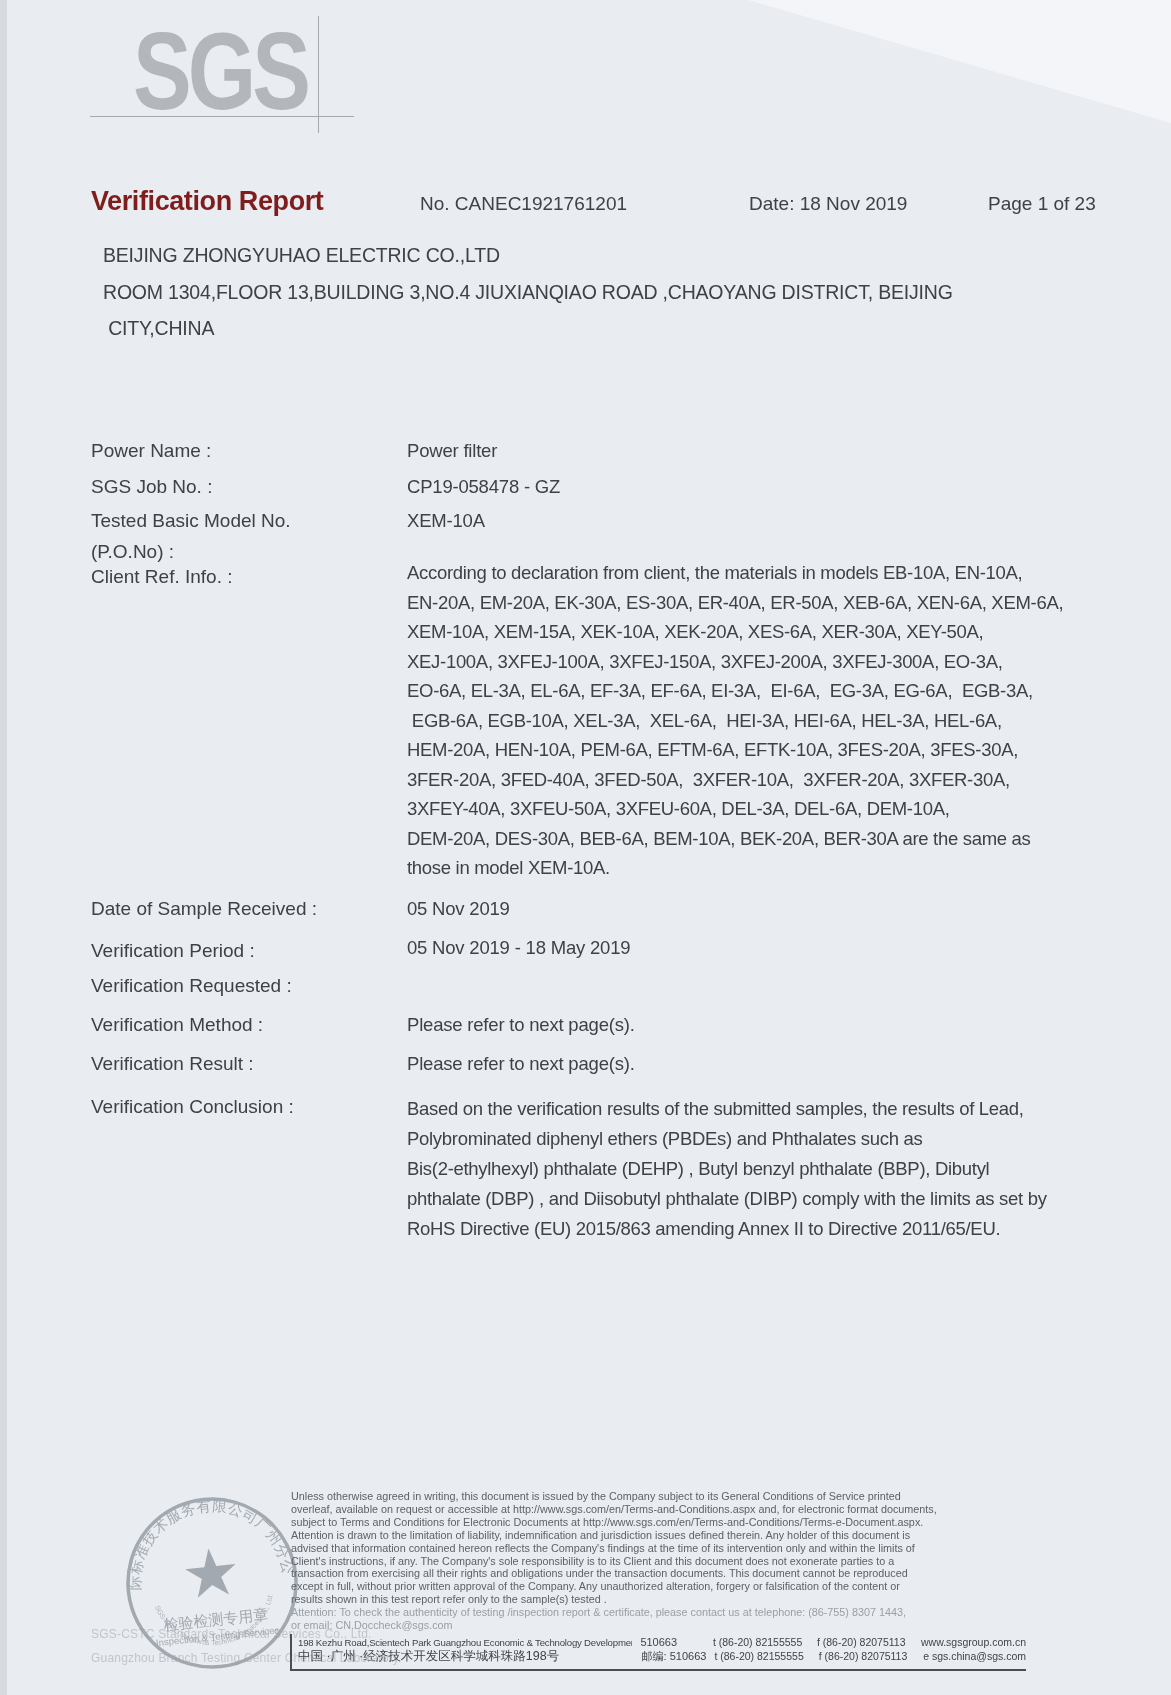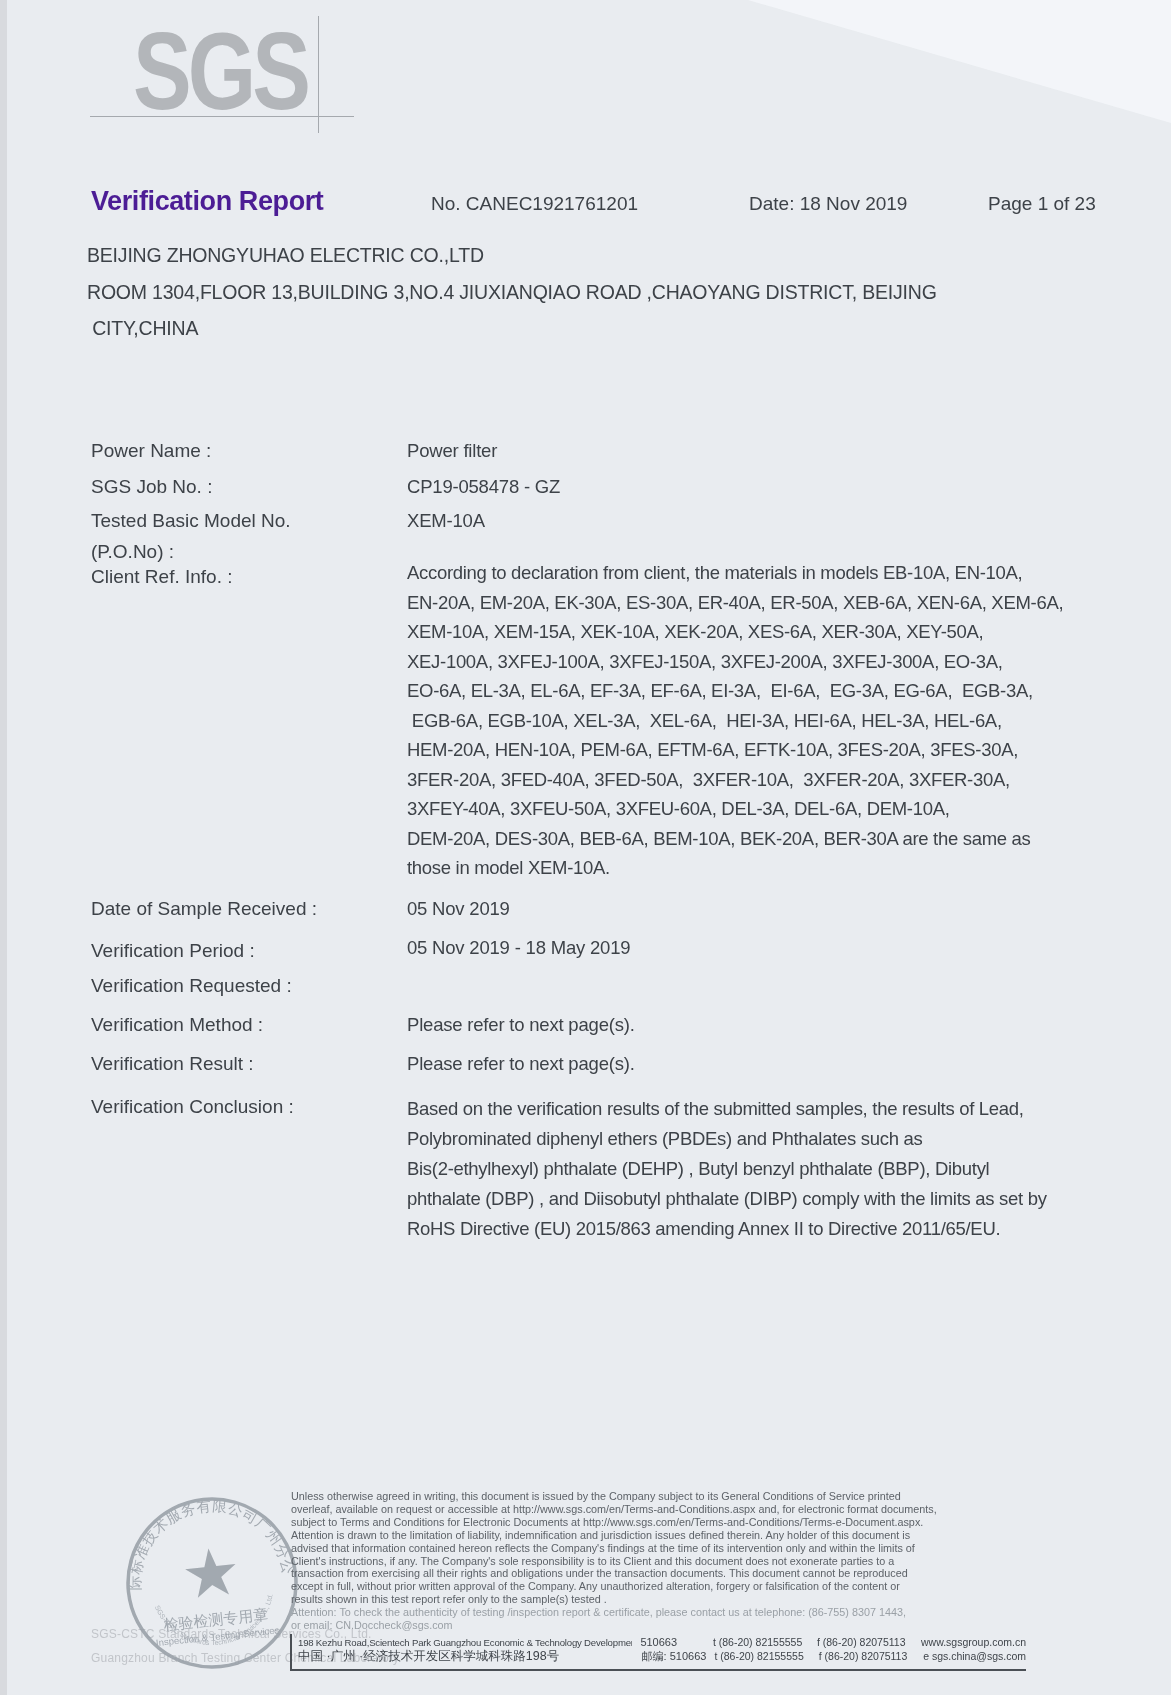--- a/index.html
+++ b/index.html
@@ -13,25 +13,25 @@
   }
   
   .logo{
     position:absolute;left:126px;top:16px;font-size:110px;font-weight:700;
     color:#b3b6ba;letter-spacing:-5px;line-height:1;
     transform:scaleX(.8);transform-origin:left top;
   }
   .logo-hline{position:absolute;left:83px;top:116px;width:264px;height:1px;background:#a5a9ae;}
   .logo-vline{position:absolute;left:311px;top:16px;width:1px;height:117px;background:#a5a9ae;}
   
-  .title{position:absolute;left:84px;top:186px;font-size:27px;font-weight:700;color:#4c1d95;letter-spacing:-.4px;}
+  .title{position:absolute;left:84px;top:186px;font-size:27px;font-weight:700;color:#7f1d1d;letter-spacing:-.4px;}
   .meta{position:absolute;top:193px;font-size:19px;}
-  .hdr-no{left:424px;} .hdr-date{left:742px;} .hdr-page{left:981px;}
+  .hdr-no{left:413px;} .hdr-date{left:742px;} .hdr-page{left:981px;}
   
-  .client-line{position:absolute;left:80px;font-size:19.5px;letter-spacing:-.2px;white-space:pre;}
+  .client-line{position:absolute;left:96px;font-size:19.5px;letter-spacing:-.2px;white-space:pre;}
   
   .flabel{position:absolute;left:84px;font-size:19px;white-space:pre;}
   .fvalue{position:absolute;left:400px;font-size:18.5px;white-space:pre;letter-spacing:-.2px;}
   .para{position:absolute;left:400px;}
   .para .pl{font-size:18.5px;line-height:29.5px;white-space:pre;letter-spacing:-.3px;}
   .para2 .pl{font-size:18.5px;line-height:30px;white-space:pre;letter-spacing:-.3px;}
   
   .stamp{position:absolute;left:116px;top:1494px;width:178px;height:178px;opacity:.88;transform:rotate(-6deg);}
   
   .faded{position:absolute;left:84px;font-size:12px;color:#c2c5ca;letter-spacing:.2px;white-space:nowrap;}

